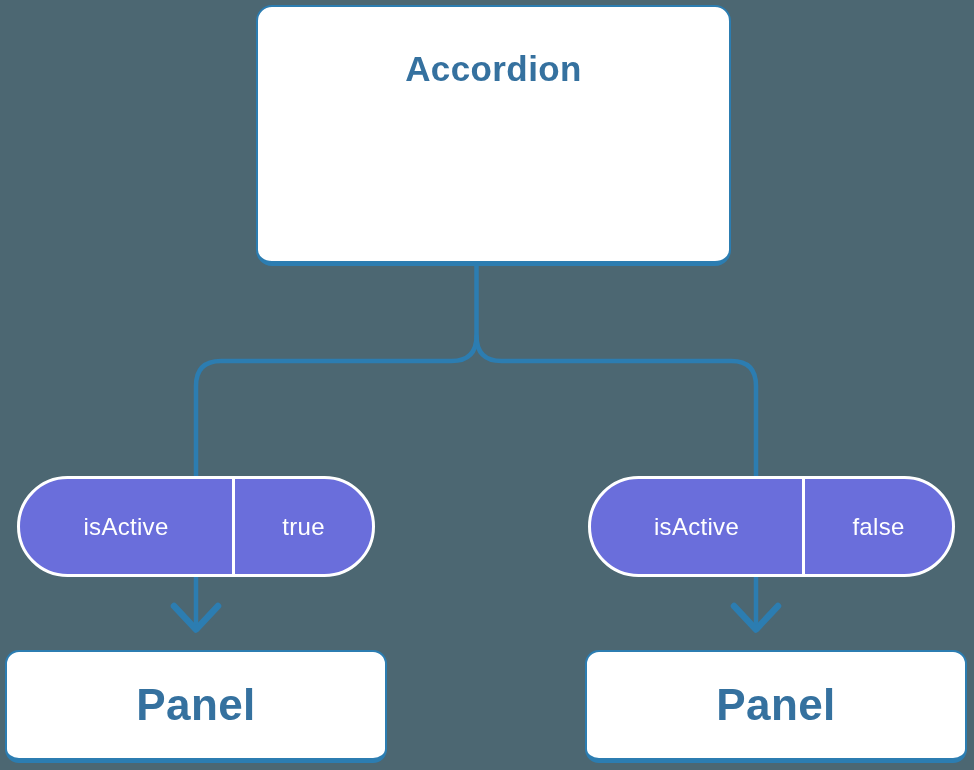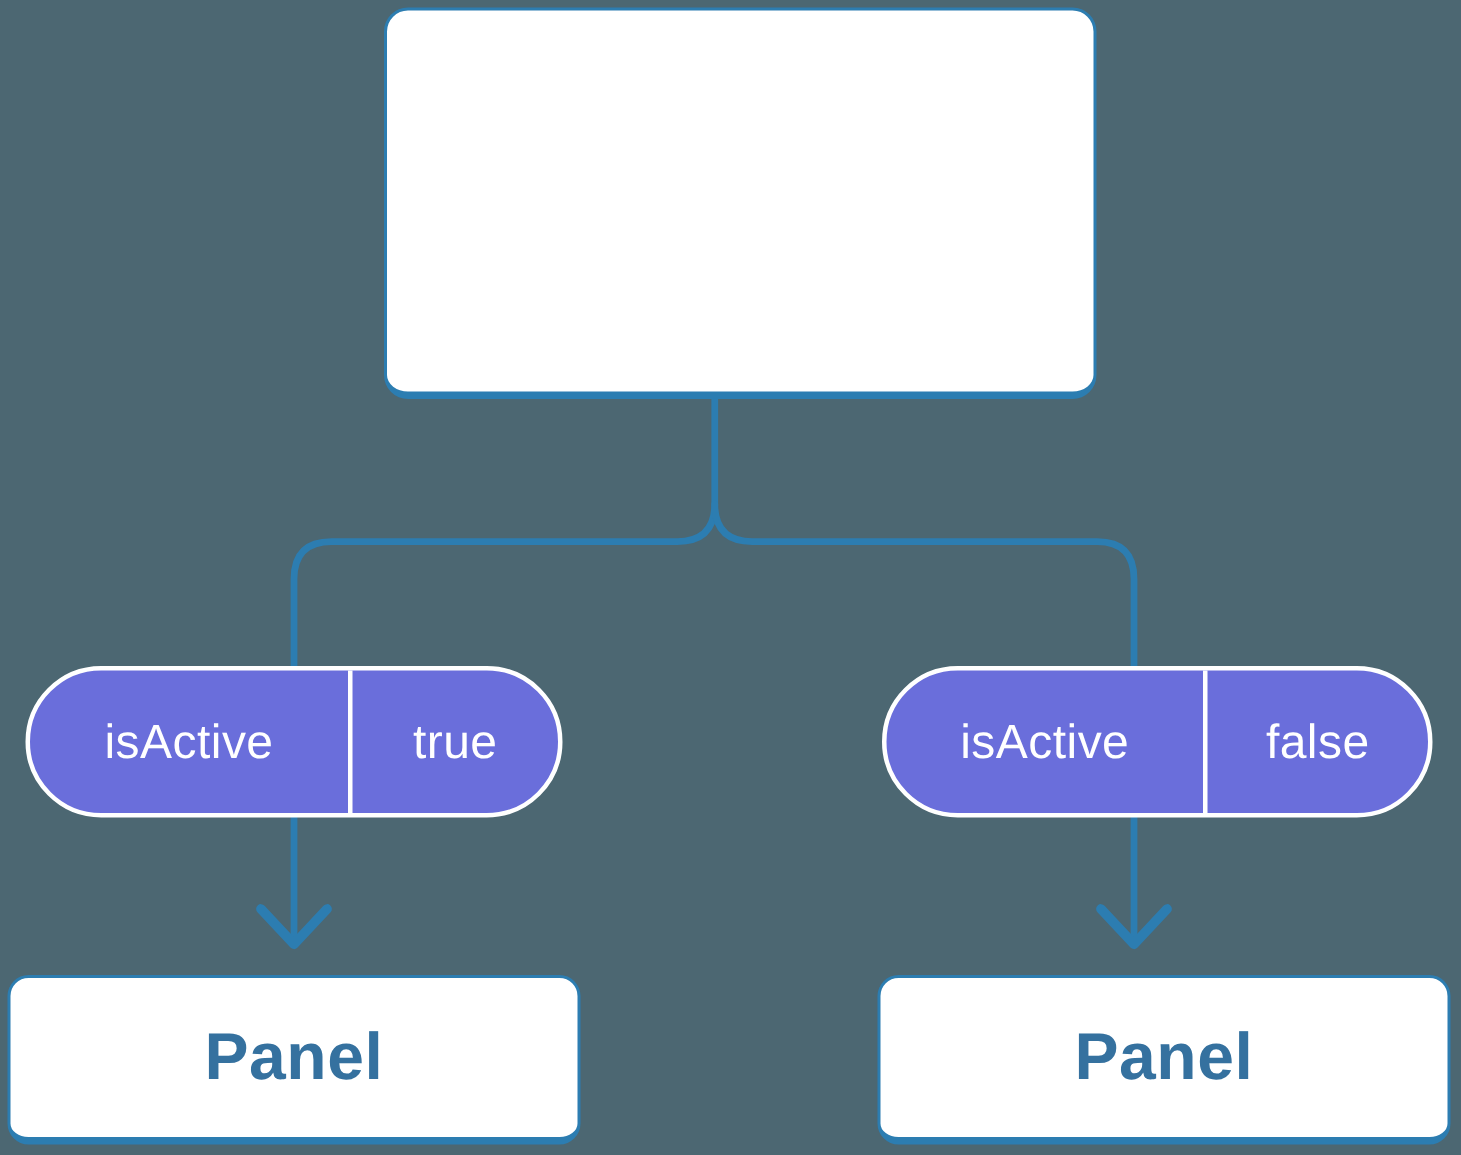--- a/index.html
+++ b/index.html
@@ -90,29 +90,29 @@
   }
   .state-pill .seg-value {
     flex: 1;
     display: flex;
     align-items: center;
     justify-content: center;
   }
 
   .prop-pill {
     position: absolute;
-    top: 444px;
+    top: 476px;
     height: 101px;
     background: var(--pill-purple-fill);
     border: 3px solid var(--white);
     border-radius: 52px;
     box-sizing: border-box;
     display: flex;
     color: var(--white);
-    font-size: 32px;
+    font-size: 24px;
     letter-spacing: 0.3px;
   }
   .prop-pill .seg-name {
     border-right: 3px solid var(--white);
     display: flex;
     align-items: center;
     justify-content: center;
   }
   .prop-pill .seg-value {
     flex: 1;
@@ -147,20 +147,21 @@
 <div class="canvas">
 
   <svg class="connector" viewBox="0 0 974 770" xmlns="http://www.w3.org/2000/svg">
     <path class="trunk" d="M476.5 263 V336 Q476.5 361 451.5 361 H221 Q196 361 196 386 V629"></path>
     <path class="trunk" d="M476.5 336 Q476.5 361 501.5 361 H731.5 Q756 361 756 386 V629"></path>
     <path class="arrowhead" d="M174 606 L196 629.5 L218 606"></path>
     <path class="arrowhead" d="M734 606 L756 629.5 L778 606"></path>
   </svg>
 
   <div class="card root-card">
+    <div class="root-title">Accordion</div>
   </div>
 
   <div class="prop-pill left">
     <div class="seg-name">isActive</div>
     <div class="seg-value">true</div>
   </div>
 
   <div class="prop-pill right">
     <div class="seg-name">isActive</div>
     <div class="seg-value">false</div>

